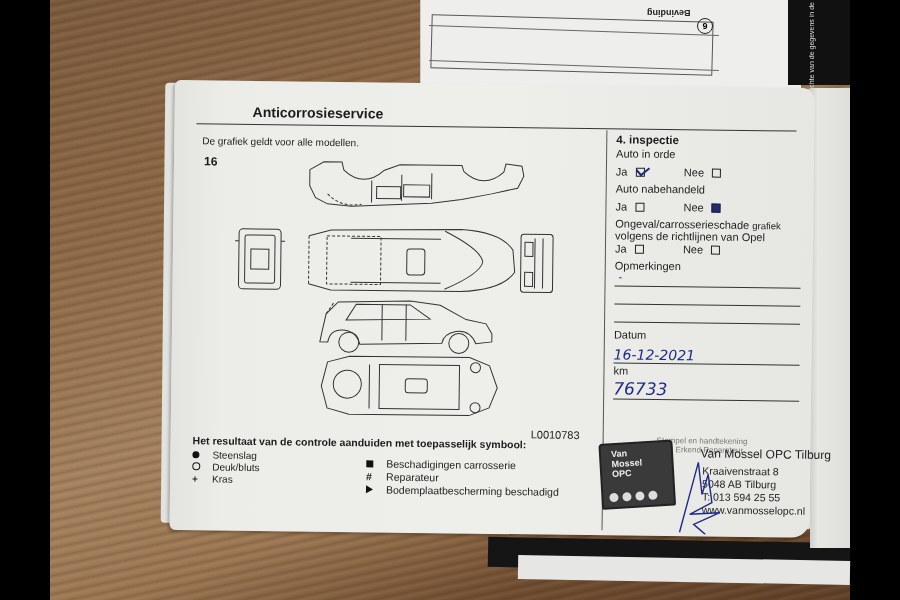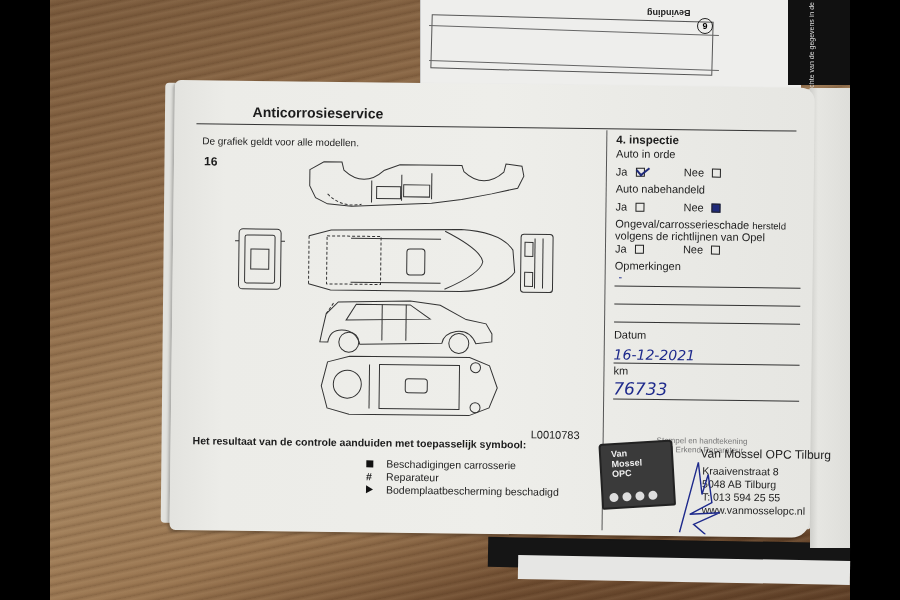--- a/index.html
+++ b/index.html
@@ -206,20 +206,34 @@
         <rect x="176" y="226" width="22" height="14" rx="3"></rect>
         <circle cx="246" cy="214" r="5"></circle>
         <circle cx="246" cy="254" r="5"></circle>
         <line x1="140" y1="212" x2="140" y2="256"></line>
       </g>
     </svg>
 
     <div class="ref-code">L0010783</div>
 
     <div class="legend-heading">Het resultaat van de controle aanduiden met toepasselijk symbool:</div>
+    <div class="legend-col1">
+      <div class="legend-row">
+        <span class="sym"><span class="sym-dot"></span></span>
+        <span>Steenslag</span>
+      </div>
+      <div class="legend-row">
+        <span class="sym"><span class="sym-circle"></span></span>
+        <span>Deuk/bluts</span>
+      </div>
+      <div class="legend-row">
+        <span class="sym">+</span>
+        <span>Kras</span>
+      </div>
+    </div>
     <div class="legend-col2">
       <div class="legend-row">
         <span class="sym"><span class="sym-square"></span></span>
         <span>Beschadigingen carrosserie</span>
       </div>
       <div class="legend-row">
         <span class="sym">#</span>
         <span>Reparateur</span>
       </div>
       <div class="legend-row">
@@ -252,21 +266,21 @@
             <span class="cbx"></span>
           </div>
         <div class="opt">
             <span>Nee</span>
             <span class="cbx filled"></span>
           </div>
       </div>
 
       <div class="q">
         <span>Ongeval/carrosserieschade</span>
-        <span class="small">hersteld</span><br>
+        <span class="small">grafiek</span><br>
         <span>volgens de richtlijnen van Opel</span>
       </div>
       <div class="yn" style="margin-top:1px">
         <div class="opt">
             <span>Ja</span>
             <span class="cbx"></span>
           </div>
         <div class="opt">
             <span>Nee</span>
             <span class="cbx"></span>

